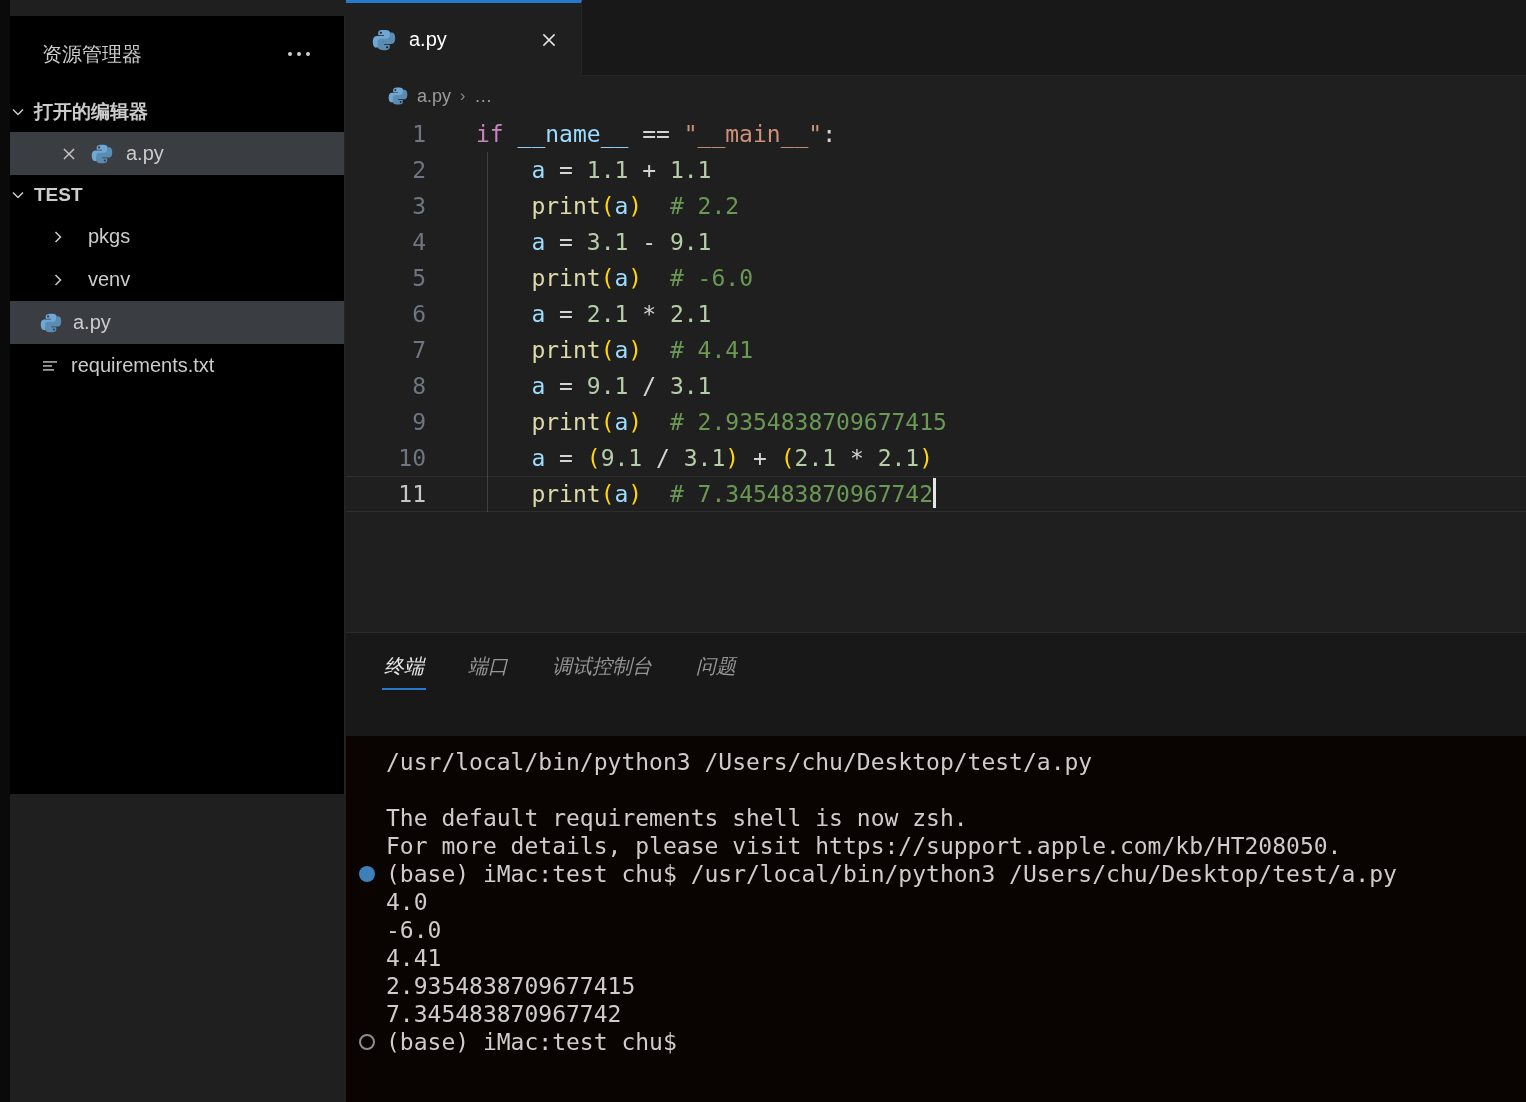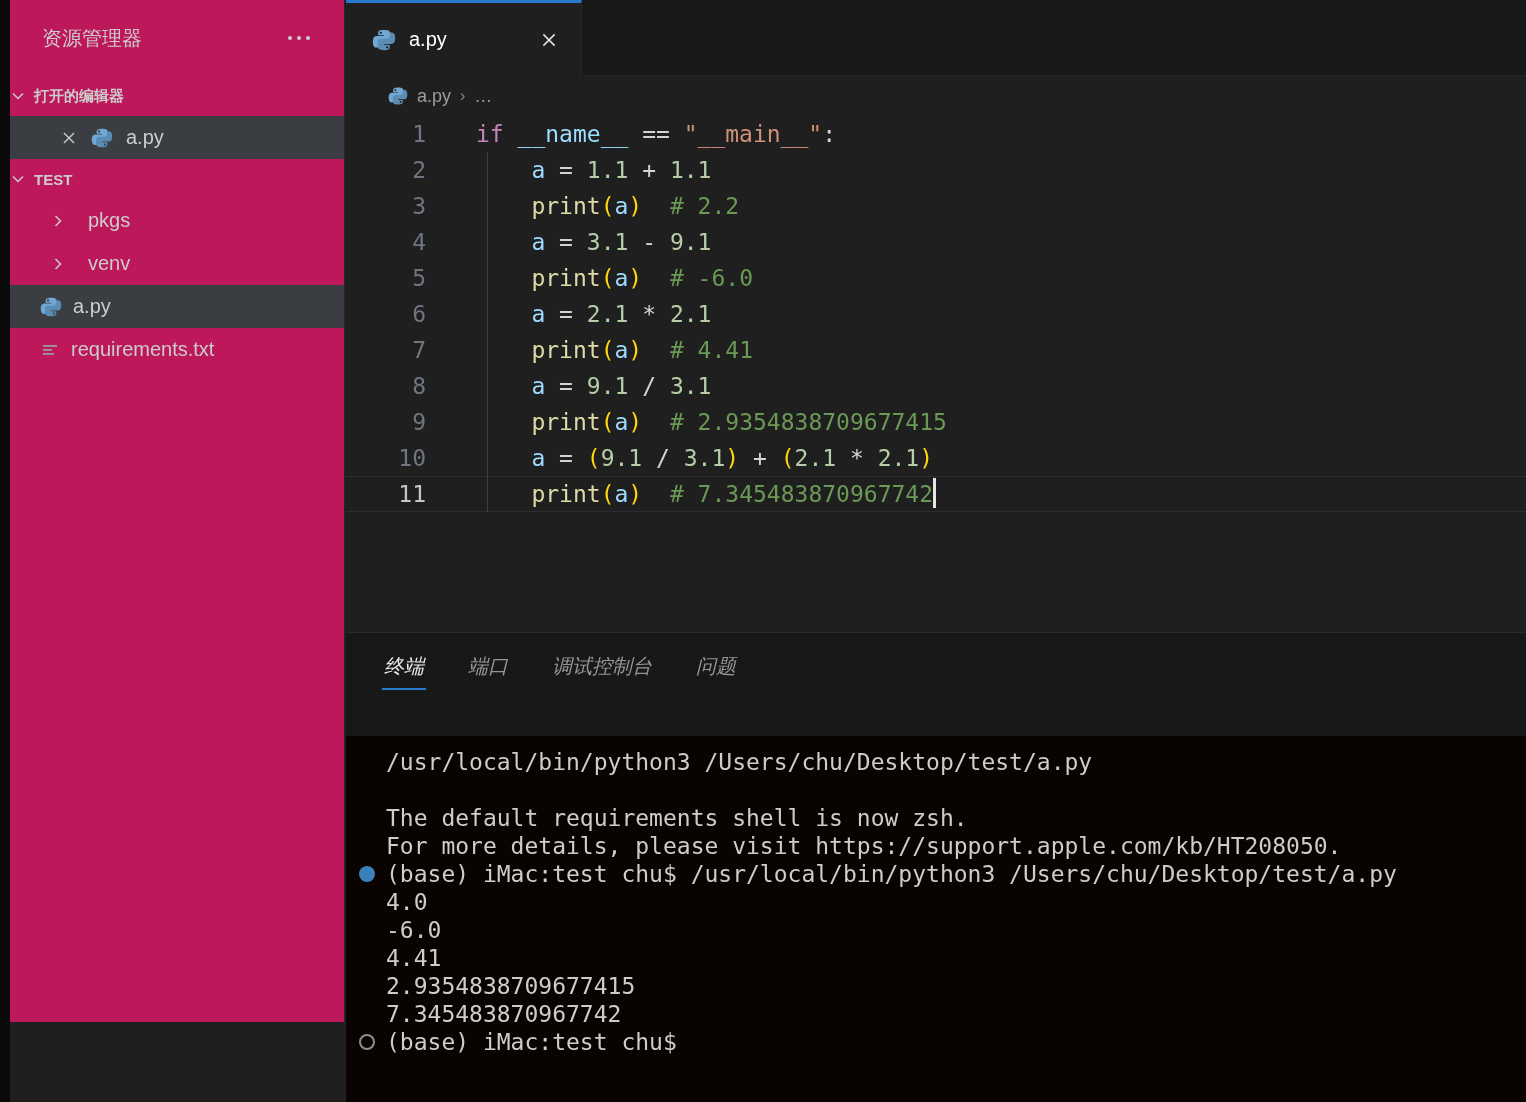--- a/index.html
+++ b/index.html
@@ -9,30 +9,30 @@
     background:#1f1f1f;
     font-family:"Liberation Sans","DejaVu Sans",sans-serif;
     color:#cccccc;
     -webkit-font-smoothing:antialiased;
   }
 
   
   .left-strip { position:absolute; left:0; top:0; width:10px; height:1102px; background:#0a0a0a; }
 
   
-  .sidebar { position:absolute; left:10px; top:0; width:335px; height:1022px;
-             background:#be185d; border-right:1px solid #262626; }
+  .sidebar { position:absolute; left:10px; top:16px; width:335px; height:778px;
+             background:#000000; border-right:1px solid #262626; }
   .sidebar-header { height:76px; display:flex; align-items:center; justify-content:space-between;
                     padding:0 28px 0 32px; }
   .sidebar-title { font-size:20px; color:#cccccc; }
   .more-actions { display:flex; gap:5px; align-items:center; cursor:pointer; padding:6px; }
   .more-actions .dot { width:4px; height:4px; border-radius:50%; background:#cfcfcf; }
 
   .section-header { height:40px; display:flex; align-items:center; gap:8px;
-                    font-weight:bold; font-size:15px; color:#cccccc; cursor:pointer; }
+                    font-weight:bold; font-size:19px; color:#cccccc; cursor:pointer; }
   .tree-row { height:43px; display:flex; align-items:center; font-size:20px; color:#cccccc; cursor:pointer; }
   .tree-row.selected { background:#3a3d41; }
   .open-editor-row { padding-left:50px; gap:13px; }
   .folder-row { padding-left:40px; gap:22px; }
   .file-row { padding-left:30px; gap:11px; }
   .icon { display:inline-flex; align-items:center; justify-content:center; flex:none; }
 
   
   .main { position:absolute; left:346px; top:0; right:0; height:1102px; background:#1f1f1f; }
 

